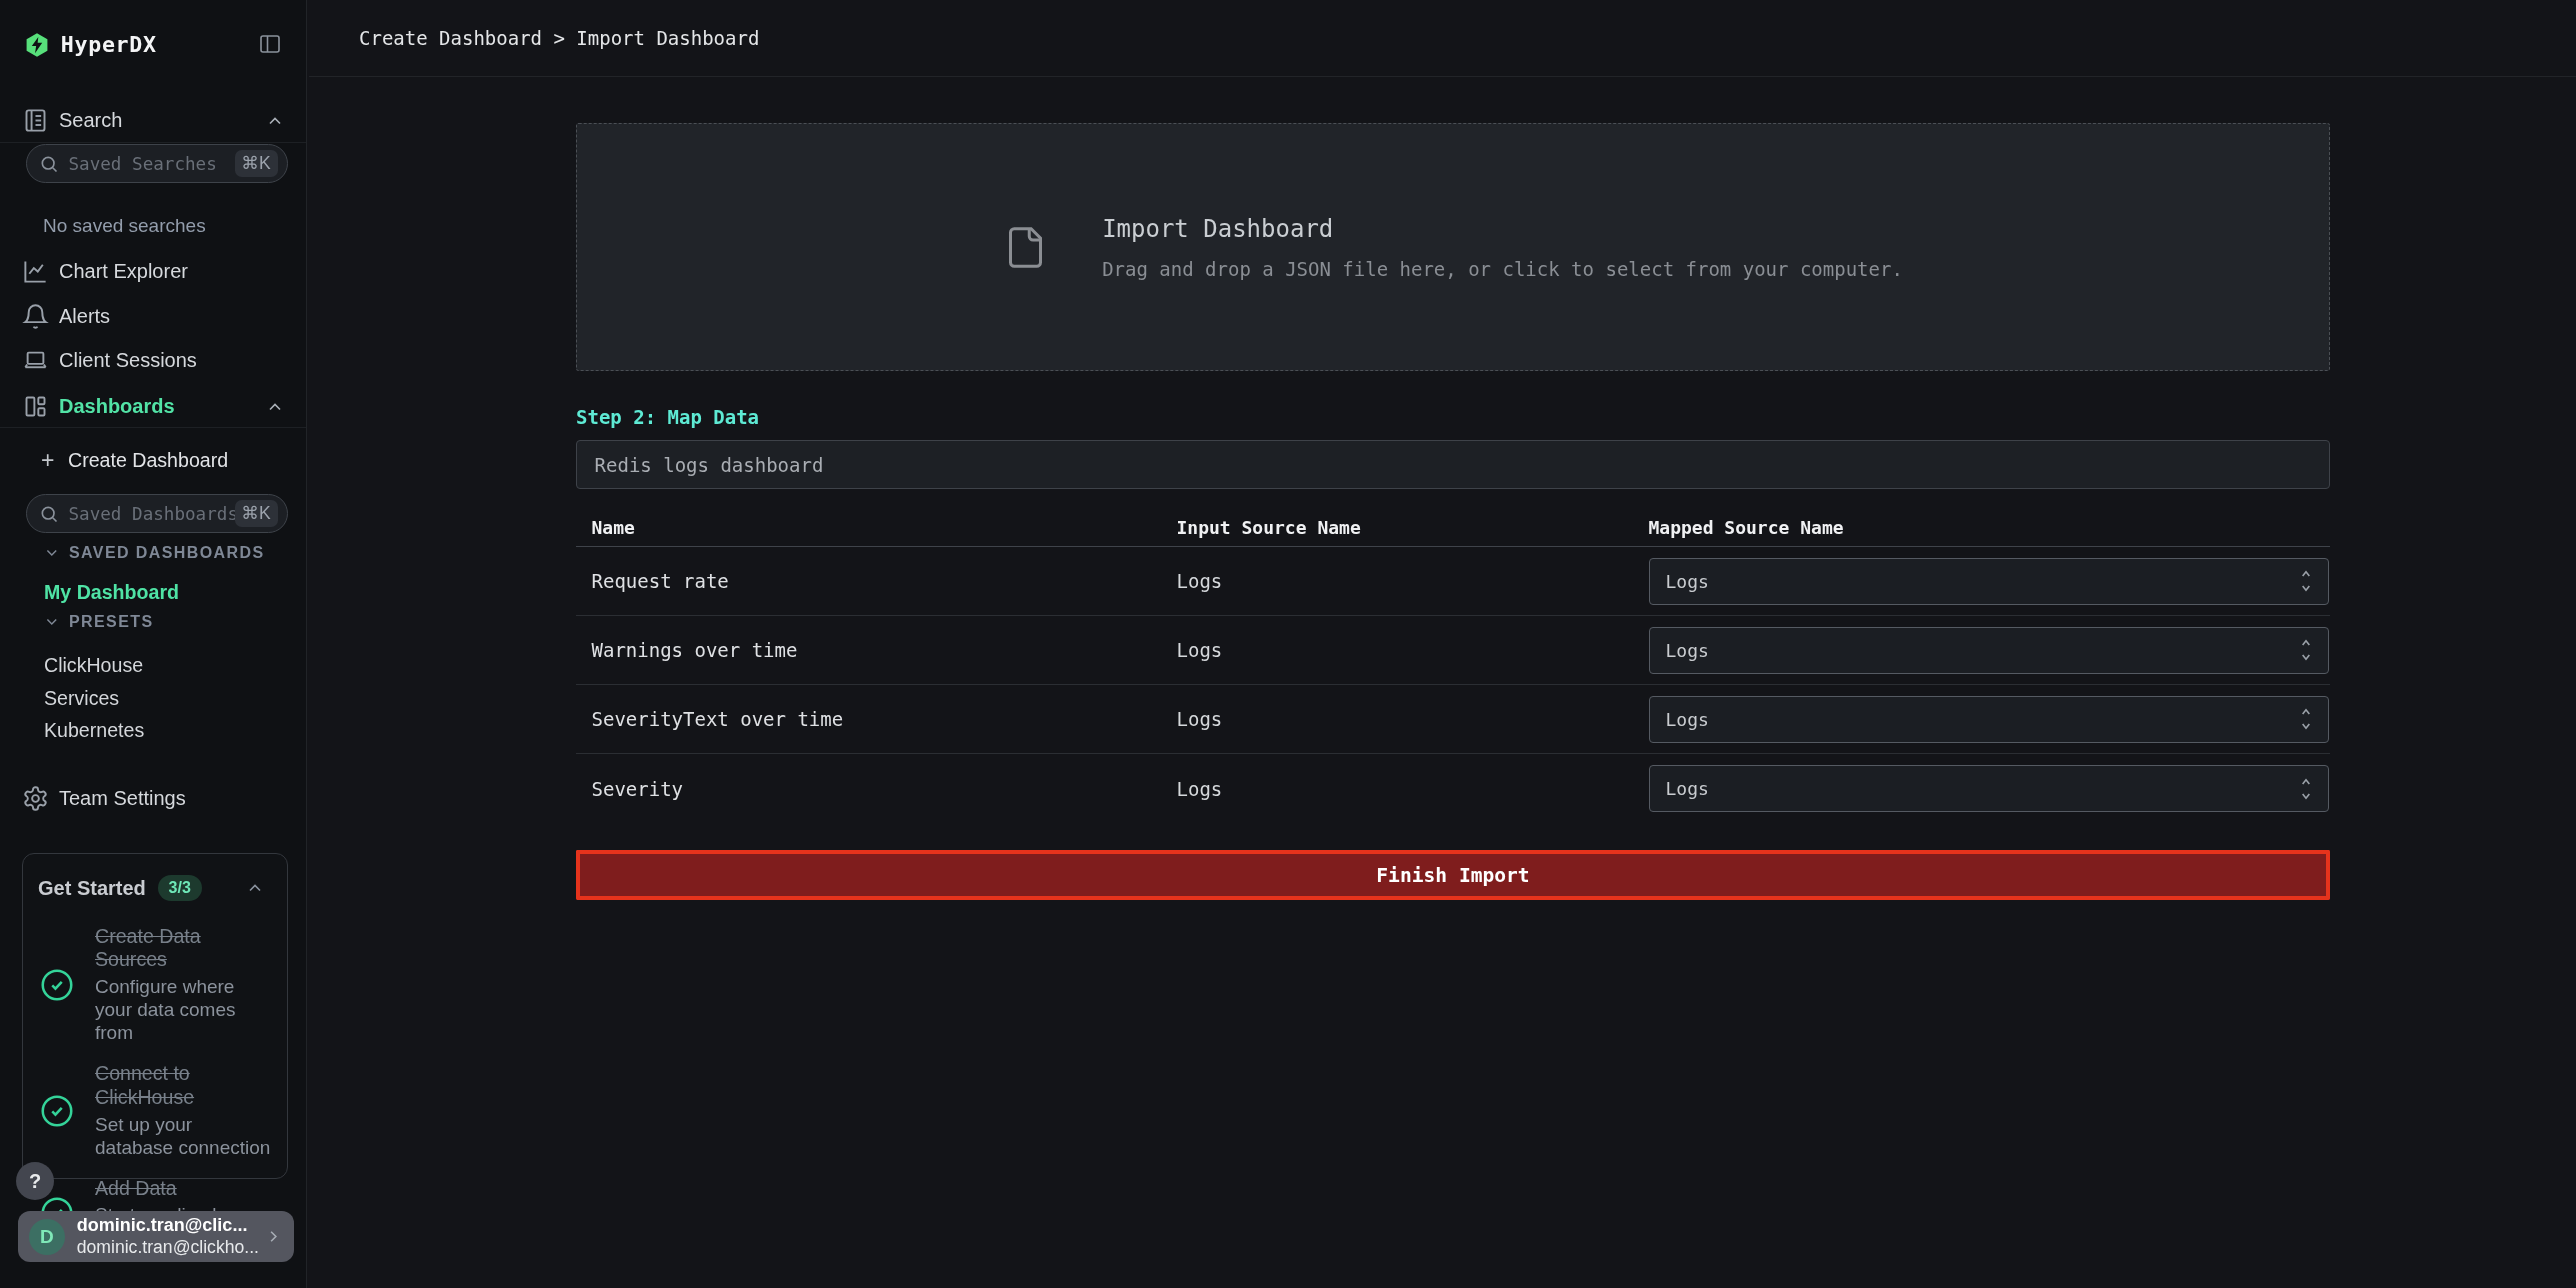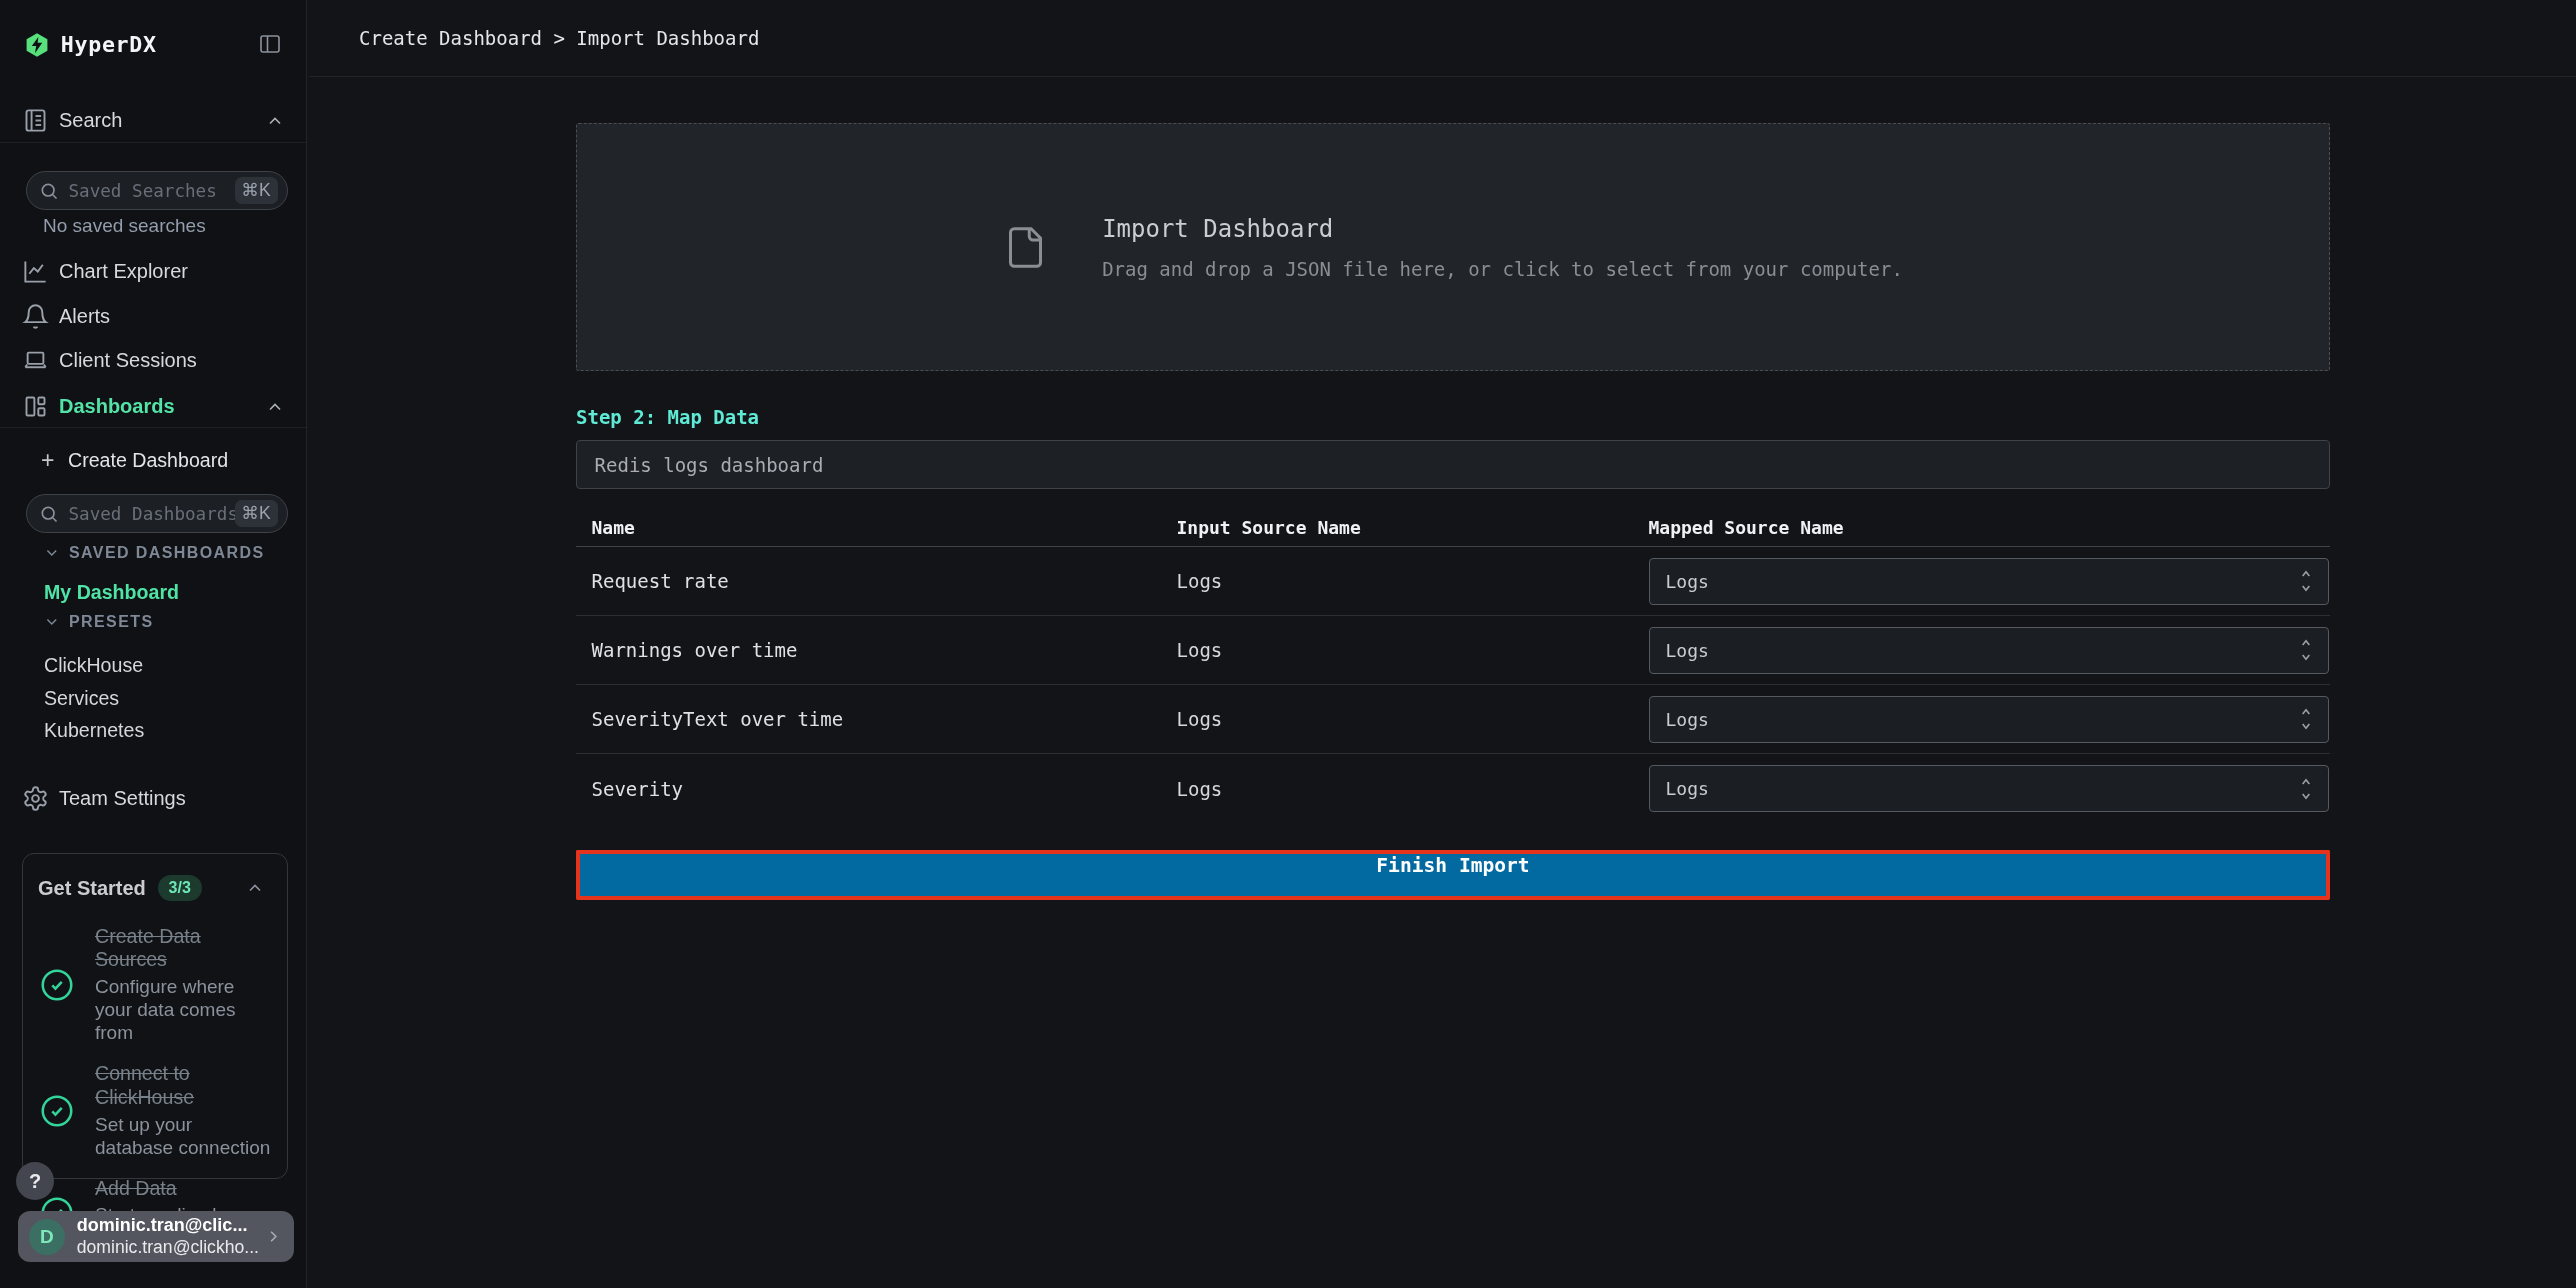--- a/index.html
+++ b/index.html
@@ -104,22 +104,22 @@
   .thead .th { font-size:18px; font-weight:bold; color:#f0f1f3; }
   .tr { height:69px; border-bottom:1.4px solid #2b2e33; }
   .tr:last-child { border-bottom:none; }
   .td-name { font-size:19px; color:#dfe1e4; }
   .td-input { font-size:19px; color:#d5d8db; }
   .select { width:680px; height:47px; background:#1b1e23; border:1.4px solid #555a62; border-radius:4px;
             display:flex; align-items:center; padding:0 16px; cursor:pointer; position:relative; }
   .select .sel-value { font-size:18px; color:#c9ccd0; }
   .select .sel-arrows { position:absolute; right:12px; width:20px; height:30px; color:#9aa0a8; }
 
-  #finish-btn { margin-top:27px; width:100%; height:50px; background:#0369a1; border:4px solid #e5331c;
-                border-radius:1.4px; display:flex; justify-content:center; cursor:pointer; }
+  #finish-btn { margin-top:27px; width:100%; height:50px; background:#7f1d1d; border:4px solid #e5331c;
+                border-radius:1.4px; display:flex; align-items:center; justify-content:center; cursor:pointer; }
   #finish-btn .btn-label { font-size:19.6px; font-weight:bold; color:#ffffff; }
 
   svg { display:block; }
 </style>
 </head>
 <body>
 
 <div id="app">
 
   <aside id="sidebar">
@@ -145,21 +145,21 @@
           <line x1="12" y1="16" x2="17" y2="16"></line>
         </svg>
       <span class="nav-label">Search</span>
       <svg class="row-chev" viewBox="0 0 24 24" fill="none" stroke="currentColor" stroke-width="2">
           <path d="m6 15 6-6 6 6"></path>
         </svg>
     </div>
 
     <div class="side-divider" style="top:142px;"></div>
 
-    <div class="search-pill" style="top:171px;">
+    <div class="search-pill" style="top:144px;">
       <svg class="mag" viewBox="0 0 24 24" fill="none" stroke="currentColor" stroke-width="2">
           <circle cx="11" cy="11" r="7"></circle>
           <line x1="16.5" y1="16.5" x2="21" y2="21"></line>
         </svg>
       <input type="text" placeholder="Saved Searches" style="">
       <span class="kbd-badge">⌘K</span>
     </div>
 
     <div class="muted-note" style="top:215px;">No saved searches</div>
 

